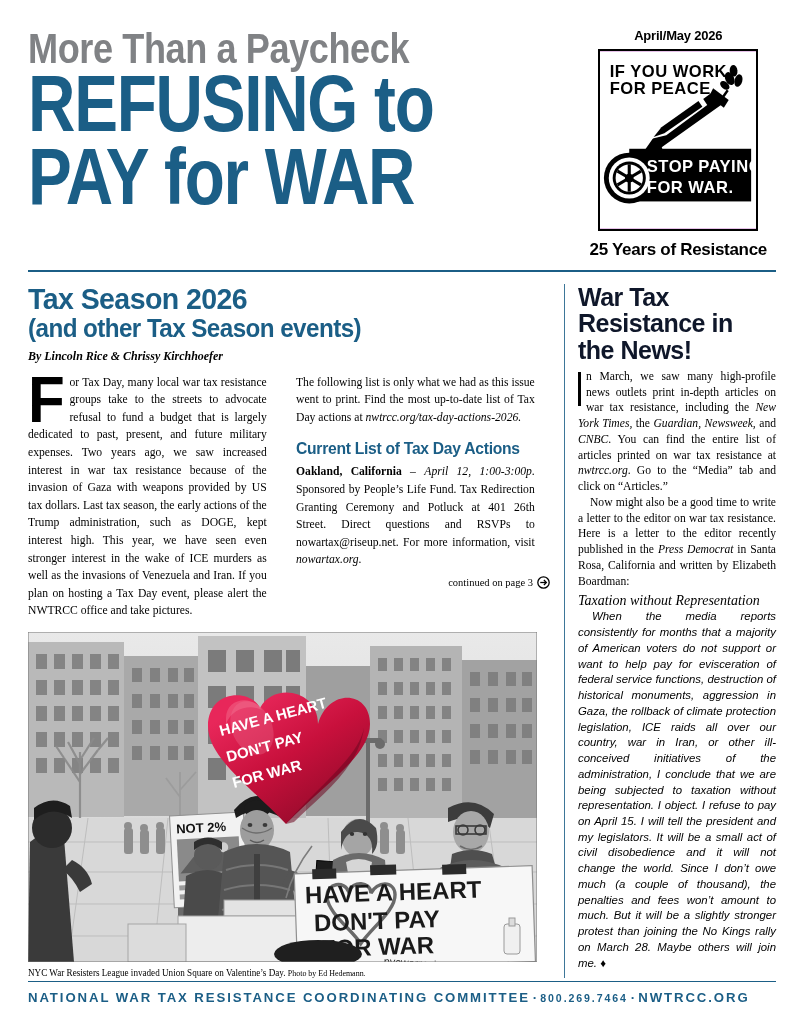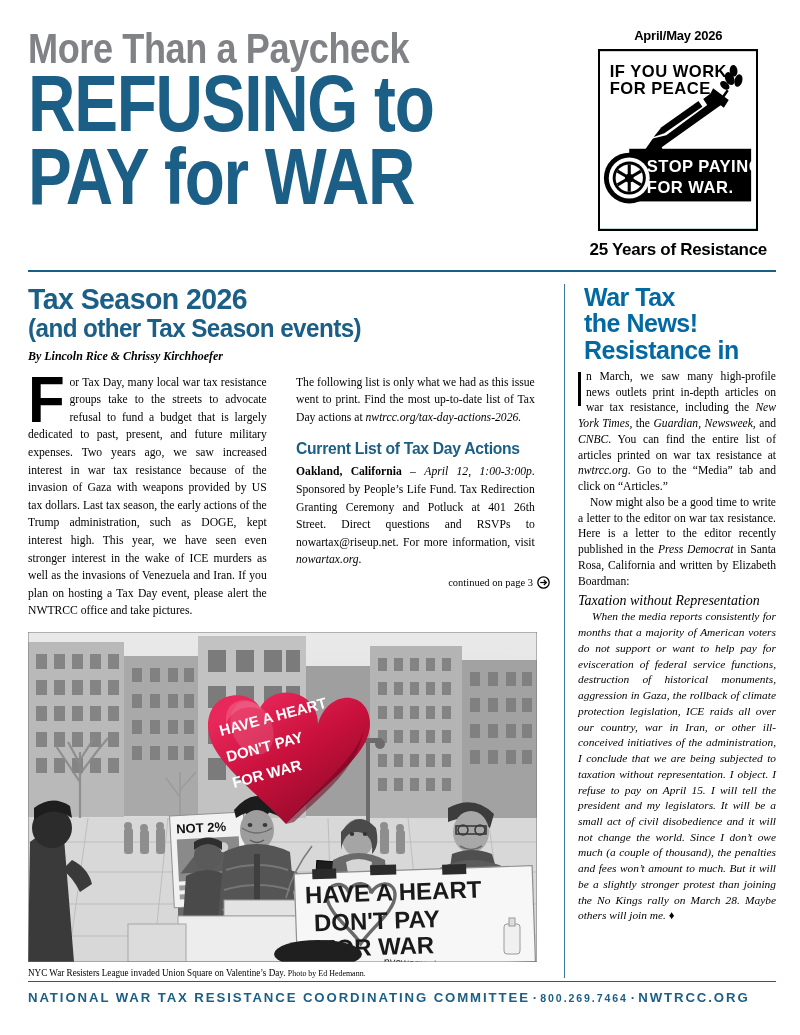--- a/index.html
+++ b/index.html
@@ -54,21 +54,21 @@
     font-size: 13px;
     color: #000;
     margin-bottom: 6px;
     letter-spacing: -0.2px;
   }
   .logo-box {
     border: 2.5px solid #000;
     width: 160px; height: 182px;
     margin: 0 auto;
     position: relative;
-    background: #0f766e;
+    background: #a21caf;
     overflow: hidden;
   }
   .logo-box svg { display: block; width: 100%; height: 100%; }
   .years {
     font-weight: 700;
     font-size: 17px;
     margin-top: 9px;
     color: #000;
     letter-spacing: -0.3px;
   }
@@ -185,27 +185,26 @@
     font-size: 9.6px;
     margin-top: 5px;
     color: #000;
     transform: scaleX(0.95);
     transform-origin: left center;
   }
   .caption .credit { font-size: 8.4px; }
 
   
   .side-title {
-    color: #0369a1;
+    color: #0f172a;
     font-weight: 700;
     font-size: 25px;
     line-height: 1.05;
     letter-spacing: -0.5px;
     margin-bottom: 6px;
-    margin-left: 6px;
   }
   .sidetext {
     font-family: "Liberation Serif", serif;
     font-size: 11.6px;
     line-height: 1.36;
     text-align: justify;
     color: #000;
   }
   .sidetext p + p { text-indent: 12px; }
   .side-dropbar {
@@ -214,21 +213,21 @@
     background: #000;
     margin: 3px 5px 0 0;
   }
   .letter-title {
     font-family: "Liberation Serif", serif;
     font-style: italic;
     font-size: 14px;
     margin-top: 4px;
   }
   .letter-body {
-    font-family: Liberation Serif, serif;
+    font-family: Liberation Sans, sans-serif;
     font-style: italic;
     font-size: 11.4px;
     line-height: 1.38;
     text-align: justify;
     text-indent: 14px;
   }
   .enddot { font-style: normal; }
 
   
   .footer {
@@ -703,22 +702,22 @@
           <span class="credit">Photo by Ed Hedemann.</span>
         </div>
       </div>
     </div>
 
     <div class="divider-v"></div>
 
     <div class="right-zone">
       <div class="side-title">
         <div>War Tax</div>
+        <div>Resistance in</div>
         <div>the News!</div>
-        <div>Resistance in</div>
       </div>
 
       <div class="sidetext">
         <p><span class="side-dropbar"></span><span>n March, we saw many high-profile news outlets print in-depth articles on war tax resistance, including the </span><span class="ital">New York Times,</span><span> the </span><span class="ital">Guardian, Newsweek,</span><span> and </span><span class="ital">CNBC</span><span>. You can find the entire list of articles printed on war tax resistance at </span><span class="ital">nwtrcc.org</span><span>. Go to the “Media” tab and click on “Articles.”</span></p>
 
         <p><span>Now might also be a good time to write a letter to the editor on war tax resistance. Here is a letter to the editor recently published in the </span><span class="ital">Press Democrat</span><span> in Santa Rosa, California and written by Elizabeth Boardman:</span></p>
       </div>
 
       <div class="letter-title">Taxation without Representation</div>
       <div class="letter-body">

